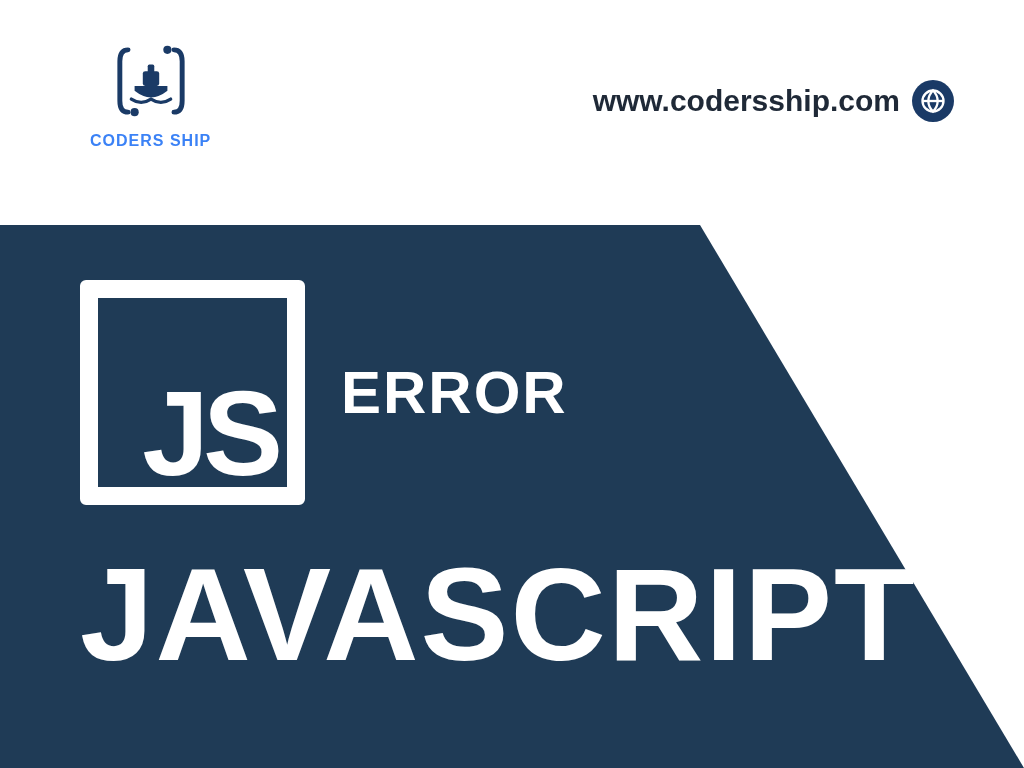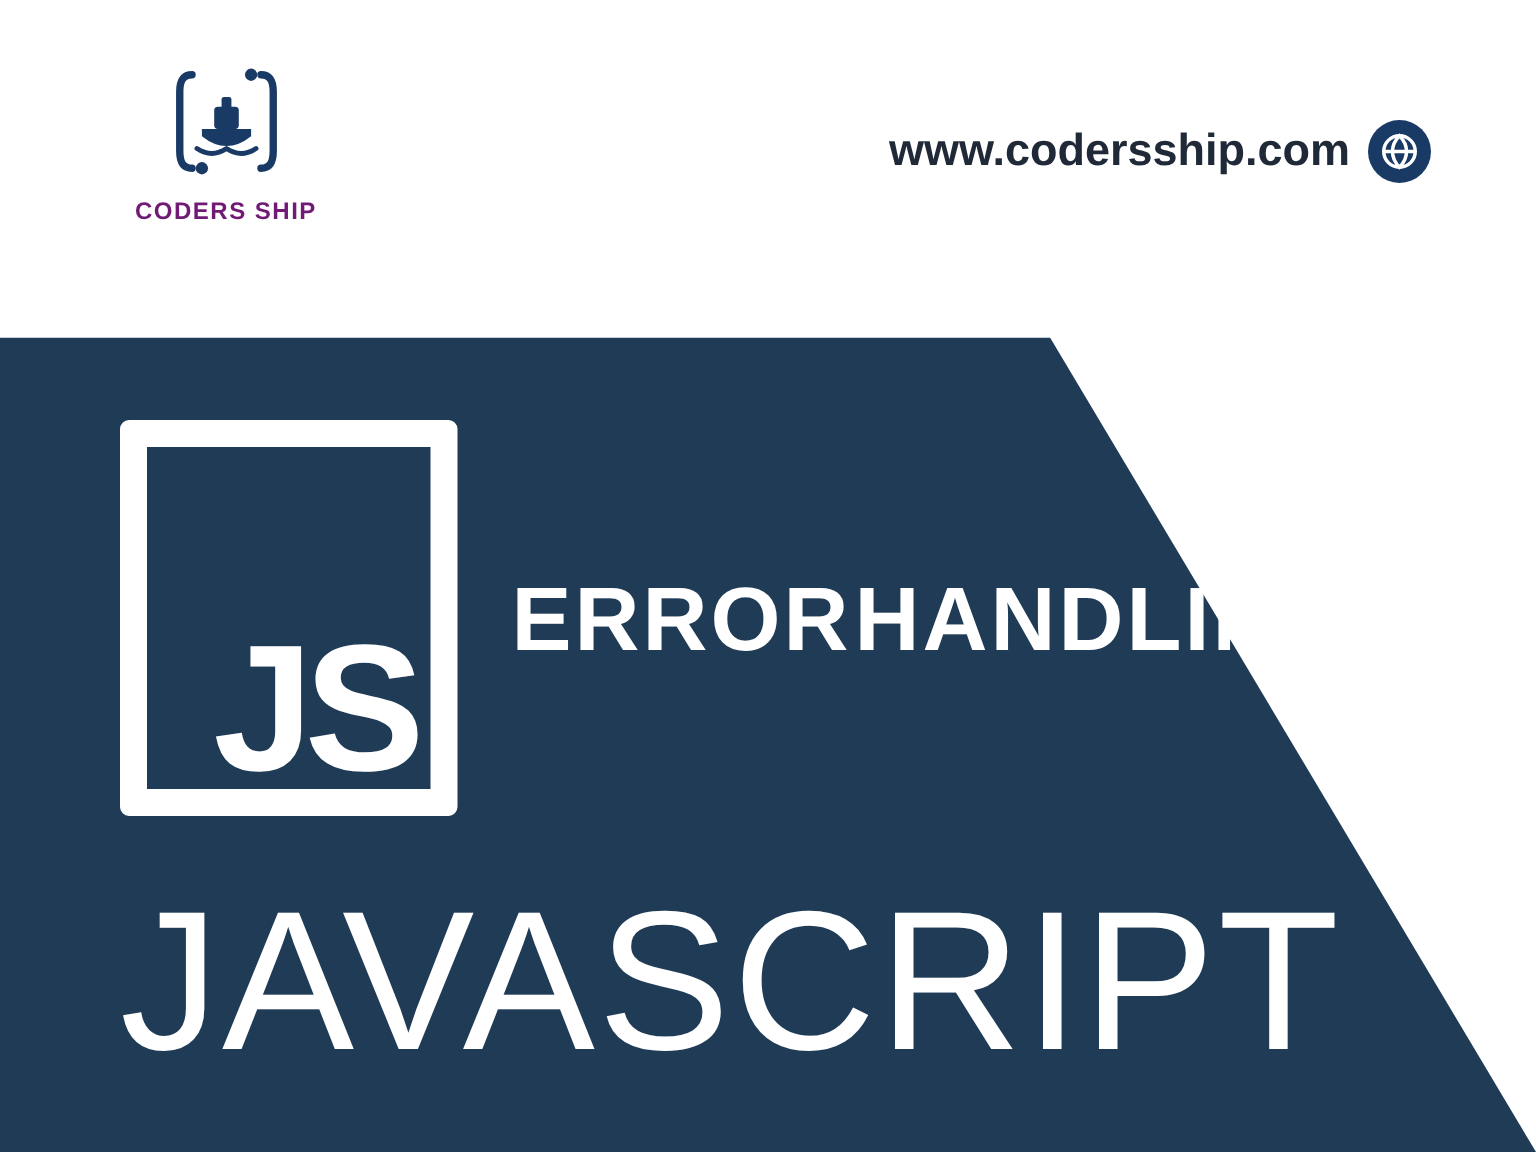--- a/index.html
+++ b/index.html
@@ -20,21 +20,21 @@
     display: flex;
     flex-direction: column;
     align-items: center;
     gap: 6px;
   }
   .logo-block .logo-icon { color: #1a3a66; }
   .logo-block .logo-text {
     font-weight: 800;
     font-size: 16px;
     letter-spacing: 1px;
-    color: #701a75;
+    color: #3b82f6;
   }
 
   .url-block {
     position: absolute;
     top: 80px;
     right: 70px;
     display: flex;
     align-items: center;
     gap: 12px;
     text-align: center;
@@ -79,21 +79,21 @@
   }
 
   .top-row {
     display: flex;
     align-items: center;
     gap: 36px;
   }
 
   .js-badge {
     width: 225px;
-    height: 264px;
+    height: 225px;
     border: 18px solid #ffffff;
     border-radius: 6px;
     display: flex;
     align-items: flex-end;
     justify-content: flex-end;
     padding: 8px 10px 6px 12px;
   }
   .js-badge .js-letters {
     font-weight: 900;
     font-size: 120px;
@@ -110,21 +110,21 @@
   .headline-line {
     font-weight: 800;
     font-size: 60px;
     letter-spacing: 2px;
     line-height: 1.05;
     color: #ffffff;
   }
 
   .big-title {
     margin-top: 34px;
-    font-weight: 400;
+    font-weight: 700;
     font-size: 132px;
     letter-spacing: 2px;
     color: #ffffff;
   }
 </style>
 </head>
 <body>
 
 <div class="canvas">
 
@@ -165,20 +165,19 @@
       <polygon points="0,0 700,0 1024,543 0,543" fill="#1f3b56"></polygon>
     </svg>
 
     <div class="content">
       <div class="top-row">
         <div class="js-badge">
           <span class="js-letters">JS</span>
         </div>
         <div class="headline-block">
           <div class="headline-line">ERROR</div>
-          <div class="headline-line">HANDLING</div>
         </div>
       </div>
       <div class="big-title">JAVASCRIPT</div>
     </div>
   </div>
 
 </div>
 
 </body></html>

